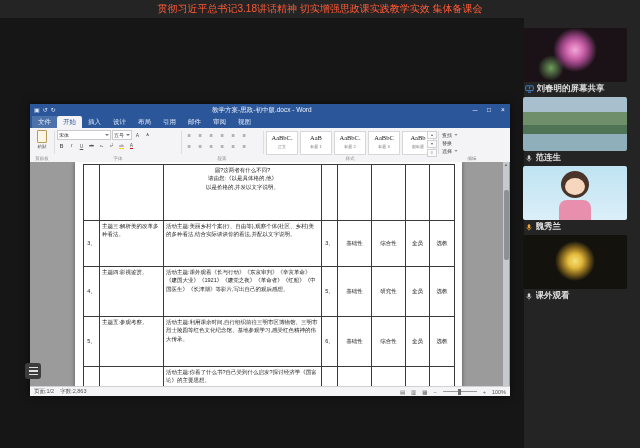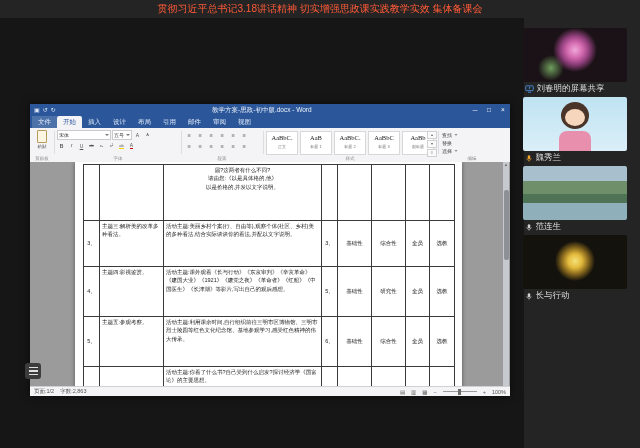--- a/index.html
+++ b/index.html
@@ -115,21 +115,21 @@
   
   .fab-menu{position:absolute;left:25px;top:345px;width:16px;height:16px;background:#3c3c3c;
             border-radius:3px;z-index:20;display:flex;flex-direction:column;justify-content:center;
             align-items:center;gap:2px;}
   .fab-menu i{display:block;width:9px;height:1.3px;background:#e0e0e0;}
 
   
   .sidebar{position:absolute;top:18px;right:0;width:116px;bottom:0;background:#242424;
            display:flex;flex-direction:column;align-items:center;padding-top:10px;
            box-sizing:border-box;z-index:10;}
-  .ptile{width:119px;height:68px;margin-bottom:1px;flex:0 0 auto;}
+  .ptile{width:119px;height:68px;margin-bottom:1px;flex:0 0 auto;font-weight:bold;}
   .vid{position:relative;width:104px;height:54px;border-radius:2px;overflow:hidden;background:#333;}
   .plabel{height:14px;display:flex;align-items:center;gap:3px;padding-left:2px;}
   .plabel .pname{font-size:8.5px;color:#ddd;white-space:nowrap;overflow:hidden;}
   .lbl-icon{display:inline-flex;}
   .lbl-icon.gray{color:#cfcfcf;} .lbl-icon.blue{color:#4a90e2;} .lbl-icon.orange{color:#f0a32f;}
 
   .bg-flower-pink{background:
      radial-gradient(circle at 52px 22px,#f0a8d8 0,#d268ae 8px,#93407e 14px,rgba(20,12,18,0) 22px),
      radial-gradient(circle at 28px 40px,#6f9e5d 0,rgba(20,12,18,0) 13px),#1a1216;}
   .bg-avatar{background:#f2f2f2;}
@@ -403,60 +403,60 @@
               <path d="M4 9.3h4" stroke="currentColor" stroke-width="1.2" fill="none"></path>
               <path d="M6 5.2V2.6M4.9 3.6L6 2.5l1.1 1.1" stroke="currentColor" stroke-width="1" fill="none"></path>
             </svg>
         </span>
         <span class="pname">刘春明的屏幕共享</span>
       </div>
     </div>
 
 
     <div class="ptile">
-      <div class="vid bg-cartoon">
-        <span class="c-hair"></span>
-        <span class="c-face"></span>
-        <span class="c-body"></span>
-      </div>
-      <div class="plabel">
-        <span class="lbl-icon orange">
-          <svg width="8" height="9" viewBox="0 0 12 12">
-              <rect x="4.2" y="1" width="3.6" height="6" rx="1.8" fill="currentColor"></rect>
-              <path d="M2.8 5.5a3.2 3.2 0 0 0 6.4 0" stroke="currentColor" stroke-width="1" fill="none"></path>
-              <path d="M6 8.7v1.9" stroke="currentColor" stroke-width="1"></path>
-            </svg>
-        </span>
-        <span class="pname">魏秀兰</span>
-      </div>
-    </div>
-
-    <div class="ptile">
       <div class="vid bg-landscape"></div>
       <div class="plabel">
         <span class="lbl-icon gray">
           <svg width="8" height="9" viewBox="0 0 12 12">
               <rect x="4.2" y="1" width="3.6" height="6" rx="1.8" fill="currentColor"></rect>
               <path d="M2.8 5.5a3.2 3.2 0 0 0 6.4 0" stroke="currentColor" stroke-width="1" fill="none"></path>
               <path d="M6 8.7v1.9" stroke="currentColor" stroke-width="1"></path>
             </svg>
         </span>
         <span class="pname">范连生</span>
+      </div>
+    </div>
+
+    <div class="ptile">
+      <div class="vid bg-cartoon">
+        <span class="c-hair"></span>
+        <span class="c-face"></span>
+        <span class="c-body"></span>
+      </div>
+      <div class="plabel">
+        <span class="lbl-icon orange">
+          <svg width="8" height="9" viewBox="0 0 12 12">
+              <rect x="4.2" y="1" width="3.6" height="6" rx="1.8" fill="currentColor"></rect>
+              <path d="M2.8 5.5a3.2 3.2 0 0 0 6.4 0" stroke="currentColor" stroke-width="1" fill="none"></path>
+              <path d="M6 8.7v1.9" stroke="currentColor" stroke-width="1"></path>
+            </svg>
+        </span>
+        <span class="pname">魏秀兰</span>
       </div>
     </div>
 
     <div class="ptile">
       <div class="vid bg-flower-yellow"></div>
       <div class="plabel">
         <span class="lbl-icon gray">
           <svg width="8" height="9" viewBox="0 0 12 12">
               <rect x="4.2" y="1" width="3.6" height="6" rx="1.8" fill="currentColor"></rect>
               <path d="M2.8 5.5a3.2 3.2 0 0 0 6.4 0" stroke="currentColor" stroke-width="1" fill="none"></path>
               <path d="M6 8.7v1.9" stroke="currentColor" stroke-width="1"></path>
             </svg>
         </span>
-        <span class="pname">长与行动</span>
+        <span class="pname">课外观看</span>
       </div>
     </div>
 
 
   </div>
 </div>
 
 </body></html>

